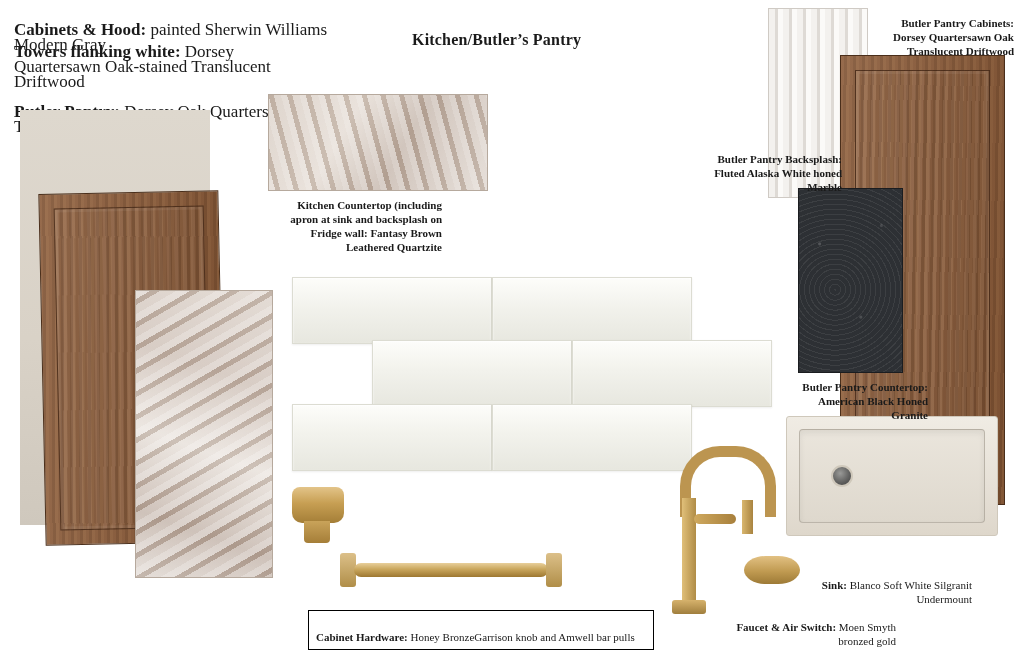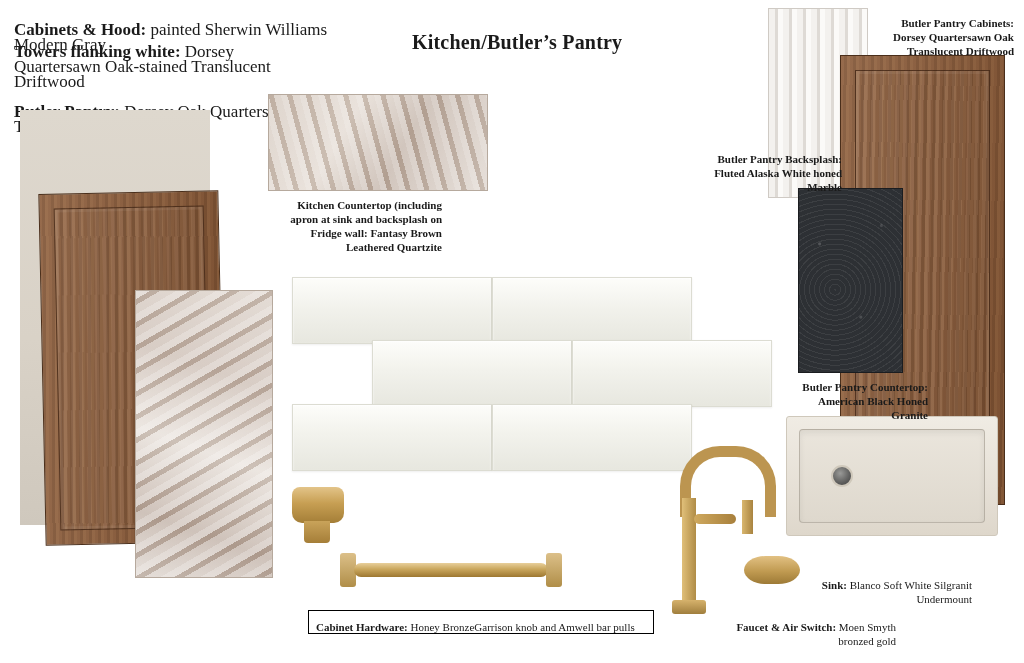--- a/index.html
+++ b/index.html
@@ -9,21 +9,21 @@
     font-family:"Liberation Serif", serif;
     color:#1a1a1a;
     position:relative;
     overflow:hidden;
   }
   .board{position:absolute;left:0;top:0;width:1024px;height:663px;}
 
   .title{
     position:absolute;
     left:412px;top:31px;
-    font-size:20px;font-weight:bold;
+    font-size:16px;font-weight:bold;
     letter-spacing:.2px;
   }
 
   
   .spec{
     position:absolute;
     font-size:17px;
     line-height:15px;
   }
   .spec b{font-weight:bold;}
@@ -278,17 +278,17 @@
 
   <div class="cap center" style="left:812px;top:538px;width:160px;margin-top:40px;">
     <b>Sink:</b><span class="norm"> Blanco Soft White Silgranit Undermount</span>
   </div>
 
   <div class="cap center" style="left:706px;top:620px;width:190px;">
     <b>Faucet &amp; Air Switch:</b><span class="norm"> Moen Smyth bronzed gold</span>
   </div>
 
 
-  <div class="boxcap" style="left:308px;top:610px;width:346px;height:24px;padding:9px 7px;">
+  <div class="boxcap" style="left:308px;top:610px;width:346px;height:24px;padding:19px 7px;">
     <b>Cabinet Hardware:</b><span> Honey BronzeGarrison knob and Amwell bar pulls</span>
   </div>
 
 </div>
 
 </body></html>

